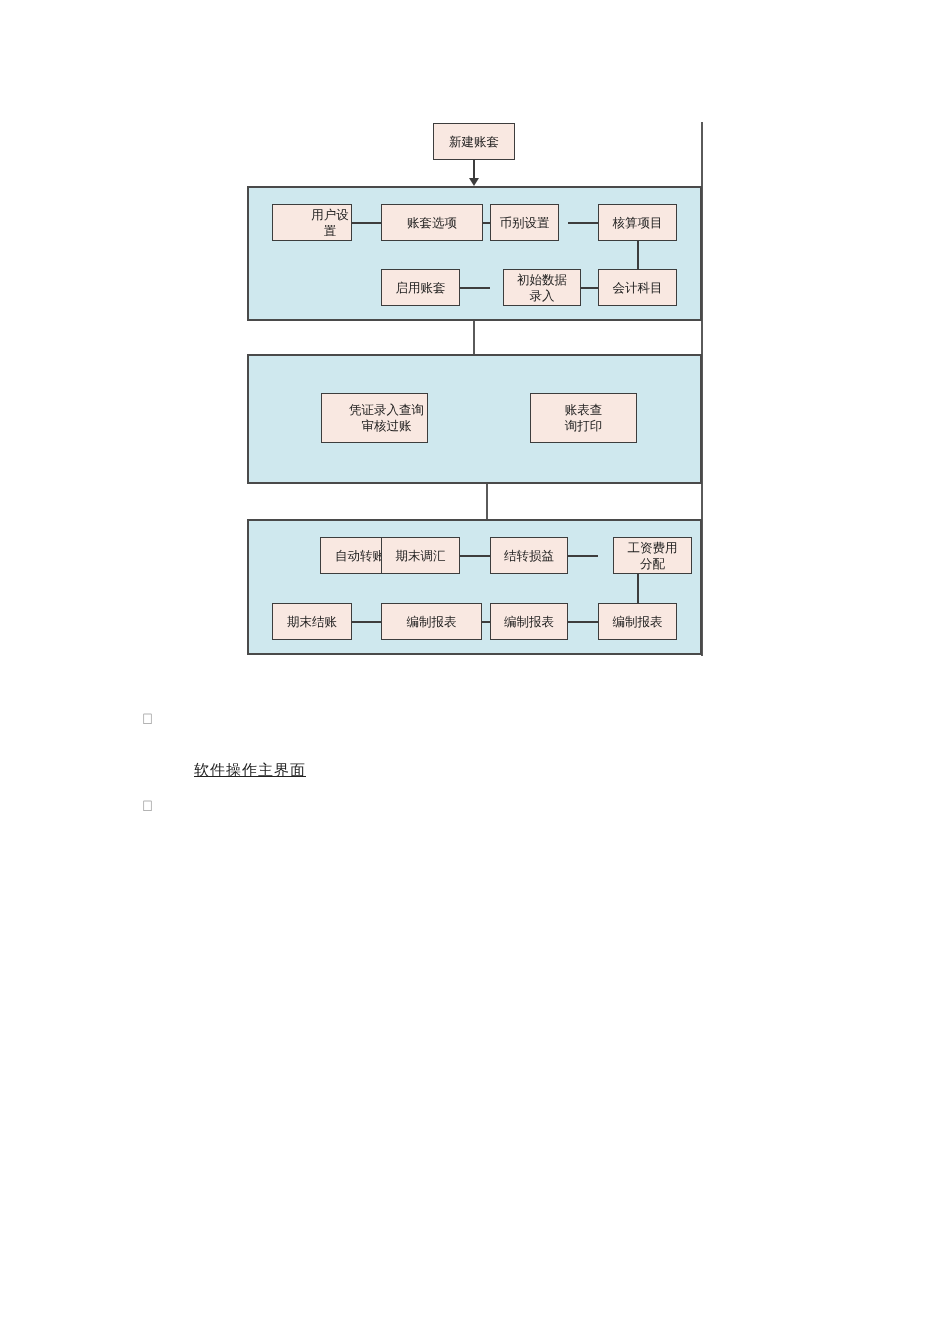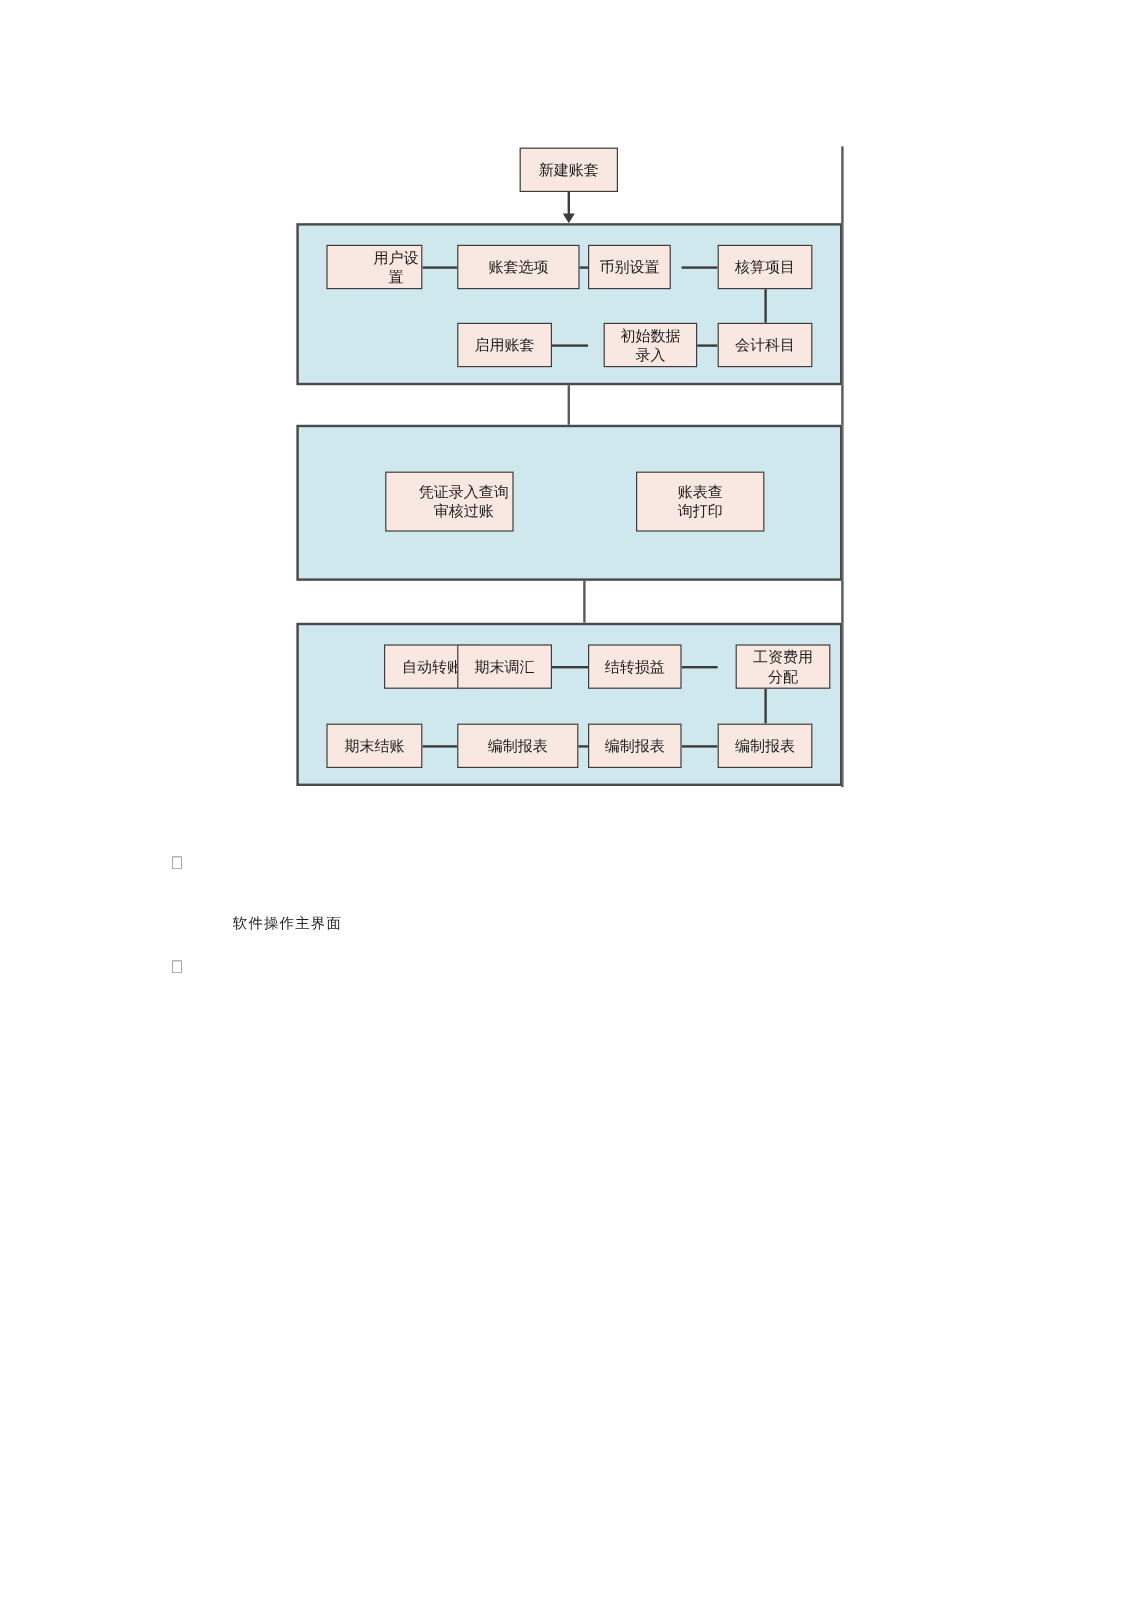--- a/index.html
+++ b/index.html
@@ -79,23 +79,24 @@
   .tofu {
     position: absolute;
     font-family: "DejaVu Sans", sans-serif;
     font-size: 15px;
     color: #6f6f6f;
     letter-spacing: 0;
   }
   .caption {
     position: absolute;
     font-family: "DejaVu Serif", "Liberation Serif", serif;
-    font-size: 12px;
+    font-size: 15px;
     color: #222222;
     letter-spacing: 1px;
+    text-decoration: underline;
   }
 </style>
 </head>
 <body>
 
 <div id="diagram">
 
   <div class="vline" style="left:701px; top:122px; height:534px;"></div>
 
   <div class="node" style="left:433px; top:123px; width:82px; height:37px;text-align:center;">新建账套</div>

